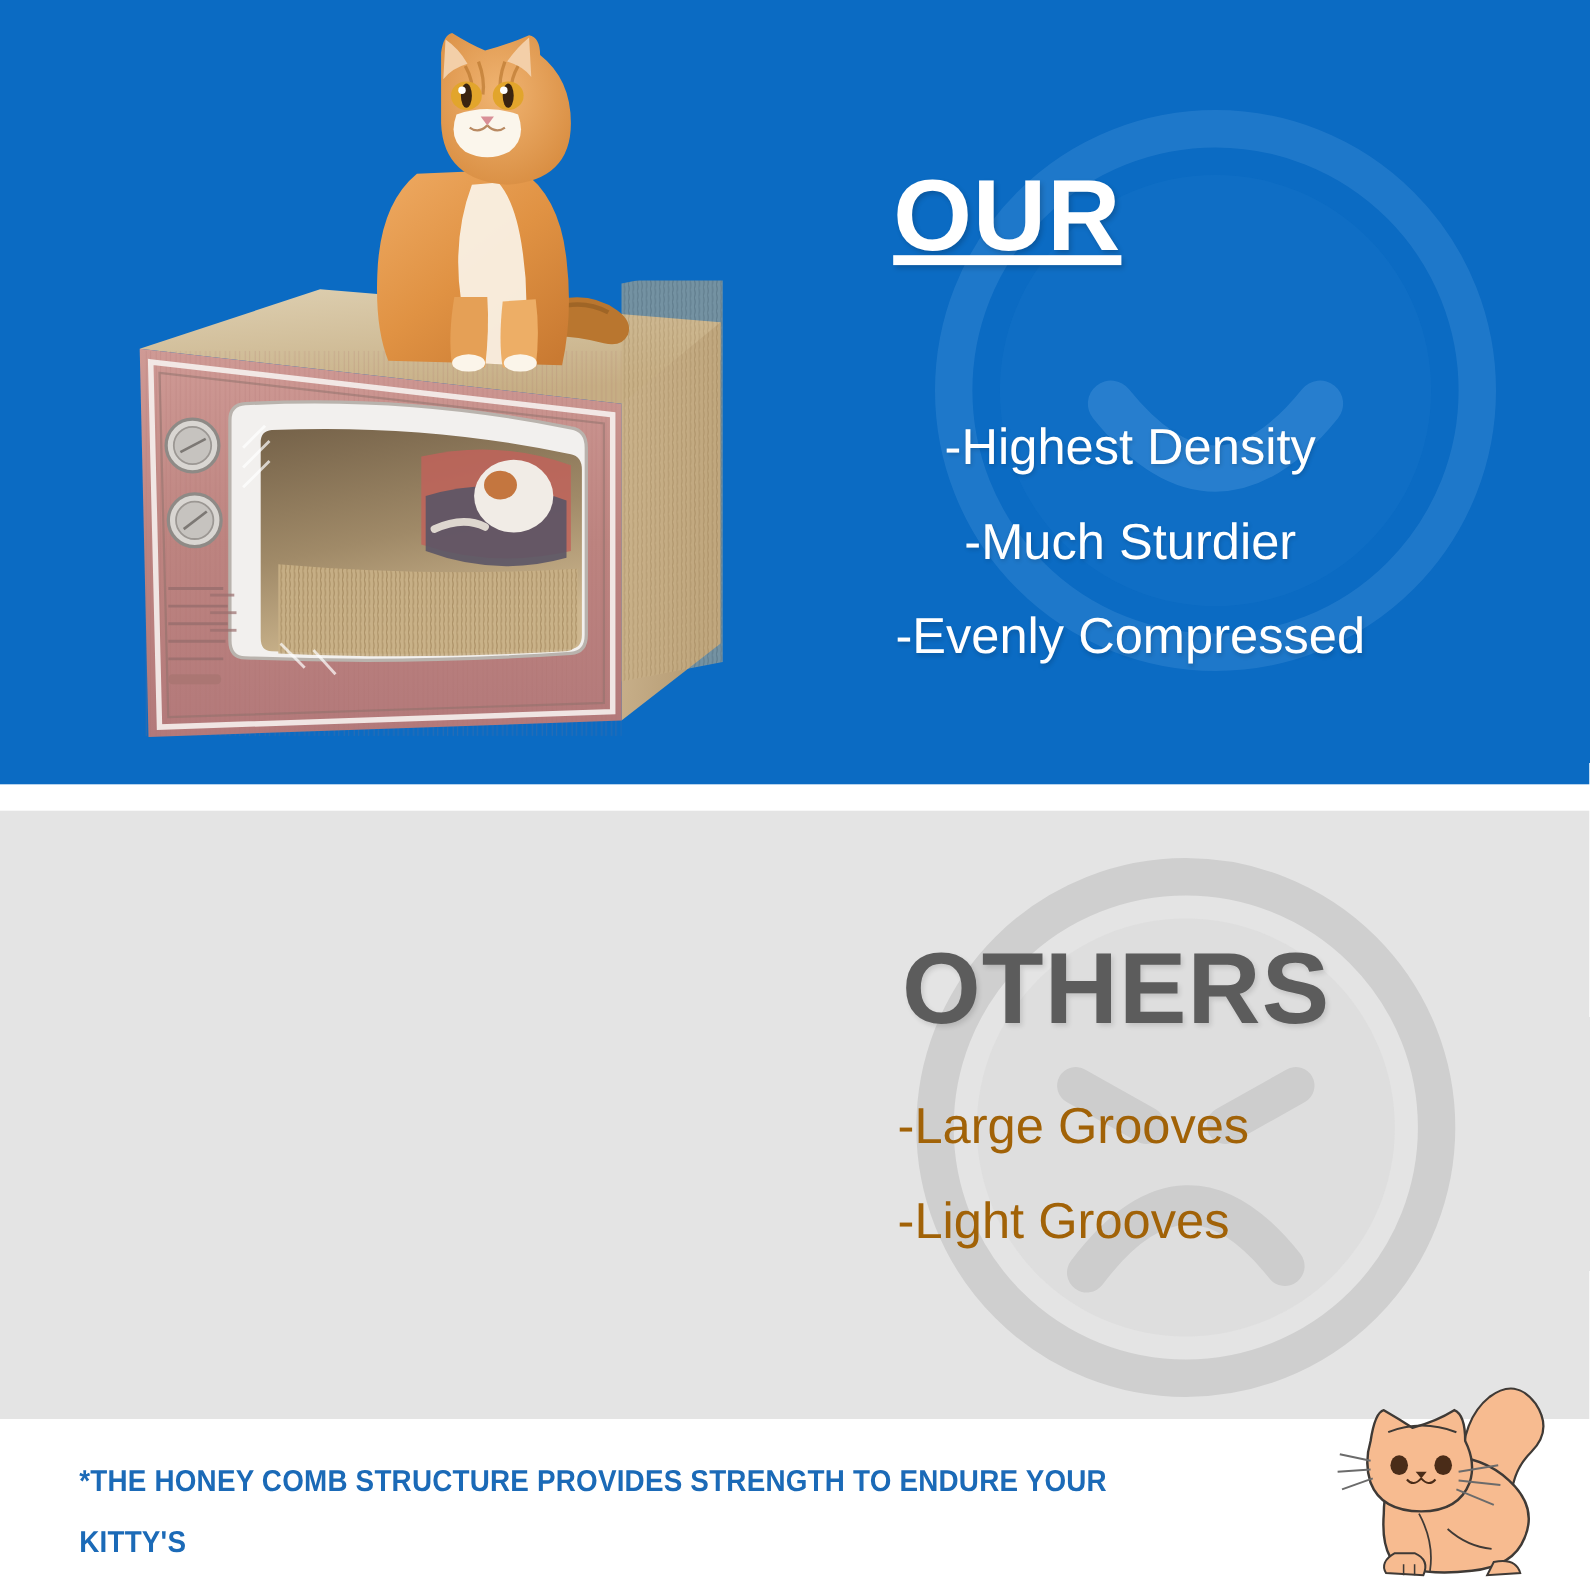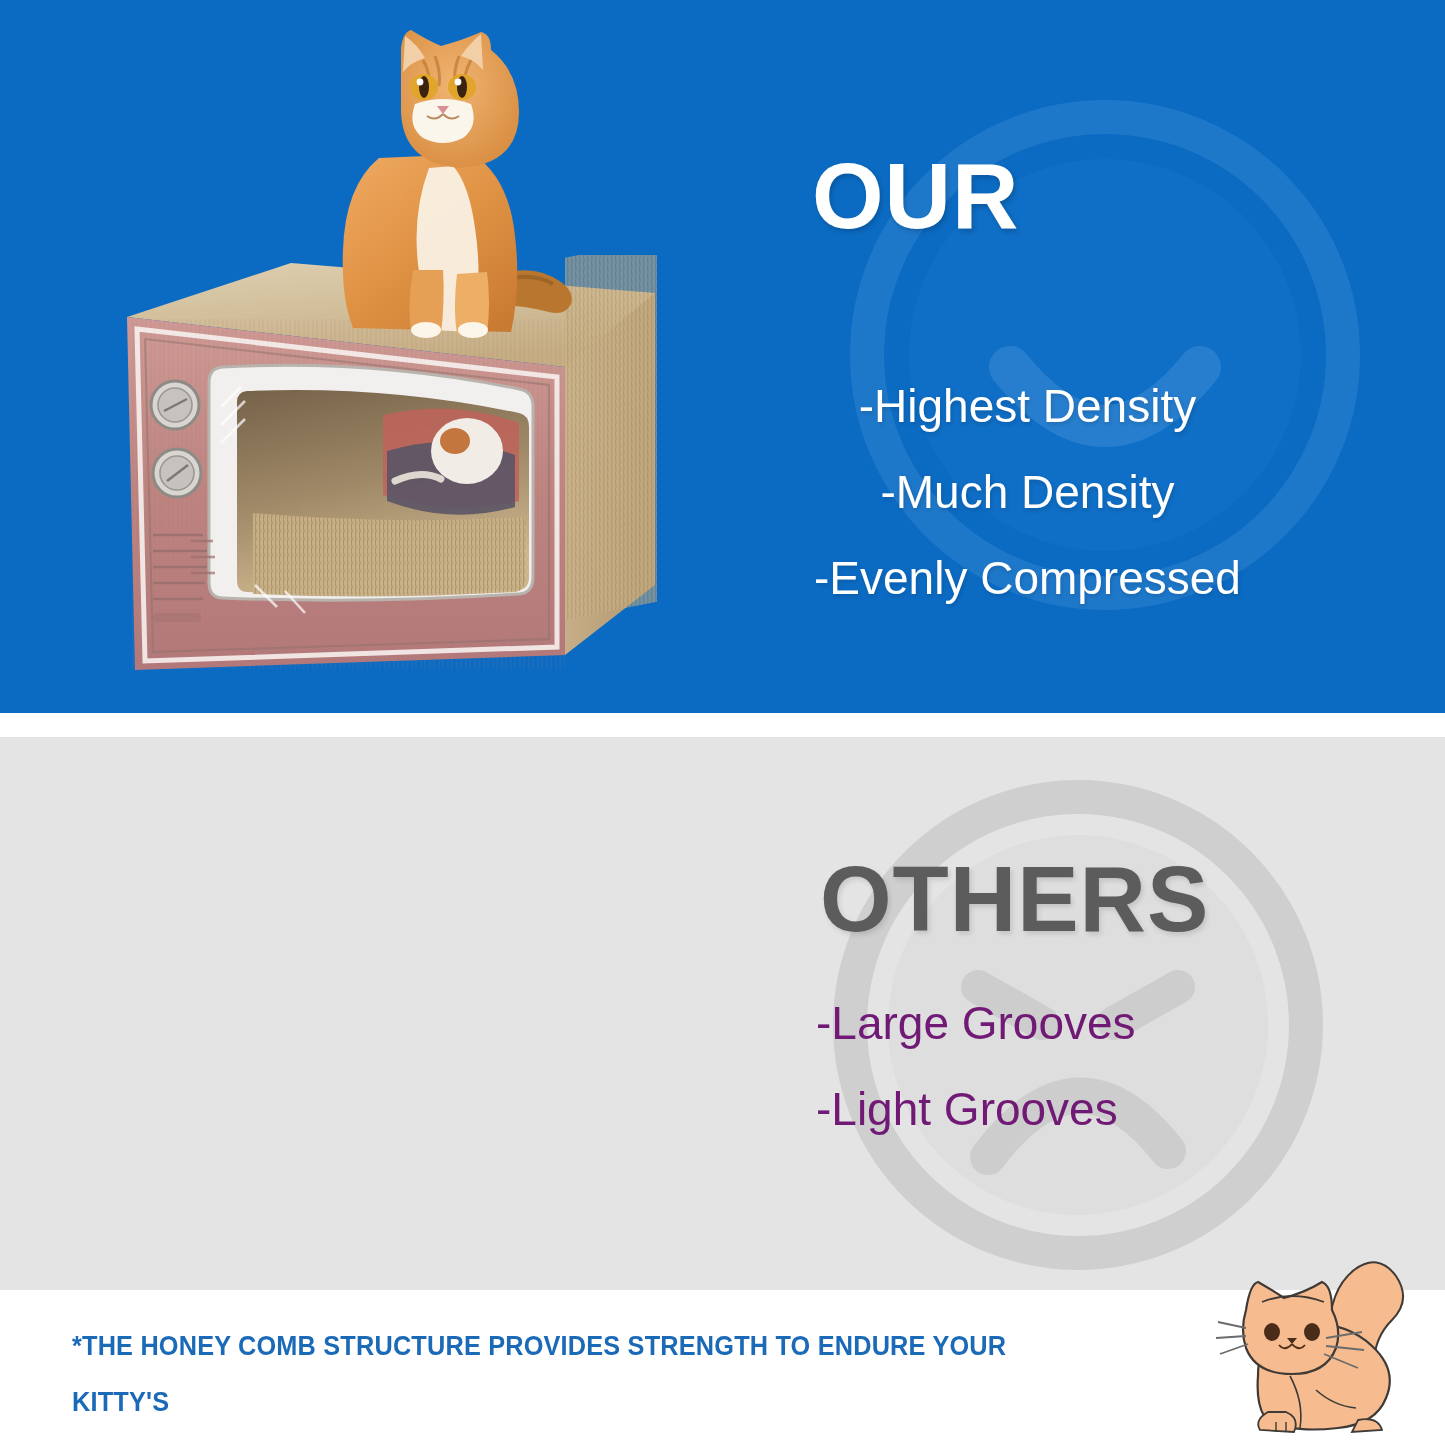--- a/index.html
+++ b/index.html
@@ -31,20 +31,21 @@
   
   .wm-blue { position:absolute; left:845px; top:95px; width:520px; height:520px; opacity:1; }
   .wm-gray { position:absolute; left:828px; top:38px; width:500px; height:500px; }
 
   
   .head-our {
     position:absolute; left:812px; top:152px;
     font-size:92px; font-weight:bold; color:#ffffff;
     letter-spacing:1px; line-height:0.96;
     text-shadow:2px 3px 5px rgba(0,0,0,0.18);
+    text-decoration:underline;
   }
   .head-product {
     position:absolute; left:812px; top:240px;
     font-size:92px; font-weight:bold; color:#ffffff;
     letter-spacing:1px; line-height:0.96;
     text-shadow:2px 3px 5px rgba(0,0,0,0.18);
   }
   .head-others {
     position:absolute; left:820px; top:855px;
     font-size:92px; font-weight:bold; color:#5c5c5c;
@@ -53,21 +54,21 @@
   }
 
   
   .bullets-blue { position:absolute; left:814px; top:383px;text-align:center; }
   .bullets-gray { position:absolute; left:816px; top:1000px; }
   .bullet {
     font-size:46px; line-height:1;
     margin-bottom:40px; white-space:nowrap;
   }
   .bullets-blue .bullet { color:#ffffff; text-shadow:1px 2px 4px rgba(0,0,0,0.16); }
-  .bullets-gray .bullet { color:#701a75; }
+  .bullets-gray .bullet { color:#a16207; }
 
   
   .caption {
     position:absolute; left:72px; top:1318px; width:1120px;
     color:#1b6ab7; font-weight:bold; font-size:27.5px;
     line-height:2.05; letter-spacing:0.2px;
     transform:scaleX(0.92); transform-origin:left top;
   }
   .caption-l2 { padding-left:18px; }
 
@@ -221,21 +222,21 @@
       <circle cx="175" cy="74" r="3.4" fill="#ffffff"></circle>
 
       <path d="M154 98 l12 0 l-6 8 Z" fill="#d98f96"></path>
       <path d="M160 106 q-8 8 -16 2 M160 106 q8 8 16 2" stroke="#b98a62" stroke-width="2" fill="none"></path>
     </svg>
 
     <div class="head-our">OUR</div>
 
     <div class="bullets-blue">
       <div class="bullet">-Highest Density</div>
-      <div class="bullet">-Much Density</div>
+      <div class="bullet">-Much Sturdier</div>
       <div class="bullet">-Evenly Compressed</div>
     </div>
   </div>
 
   <div class="panel-gray">
 
     <svg class="wm-gray" viewBox="0 0 500 500">
       <circle cx="250" cy="250" r="228" fill="none" stroke="#cfcfcf" stroke-width="34"></circle>
       <circle cx="250" cy="250" r="190" fill="#d8d8d8" opacity="0.55"></circle>
       <path d="M150 212 L214 248" stroke="#cdcdcd" stroke-width="34" stroke-linecap="round"></path>

